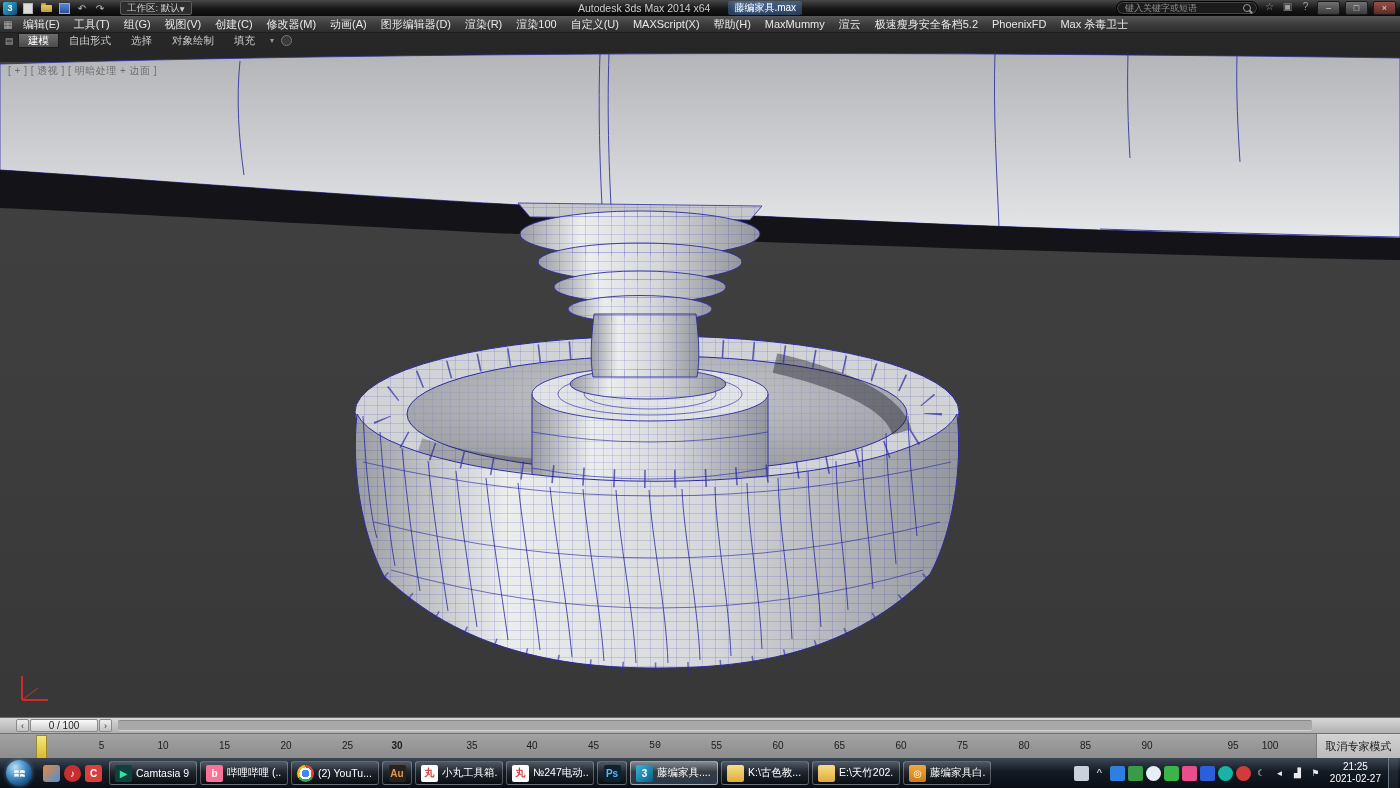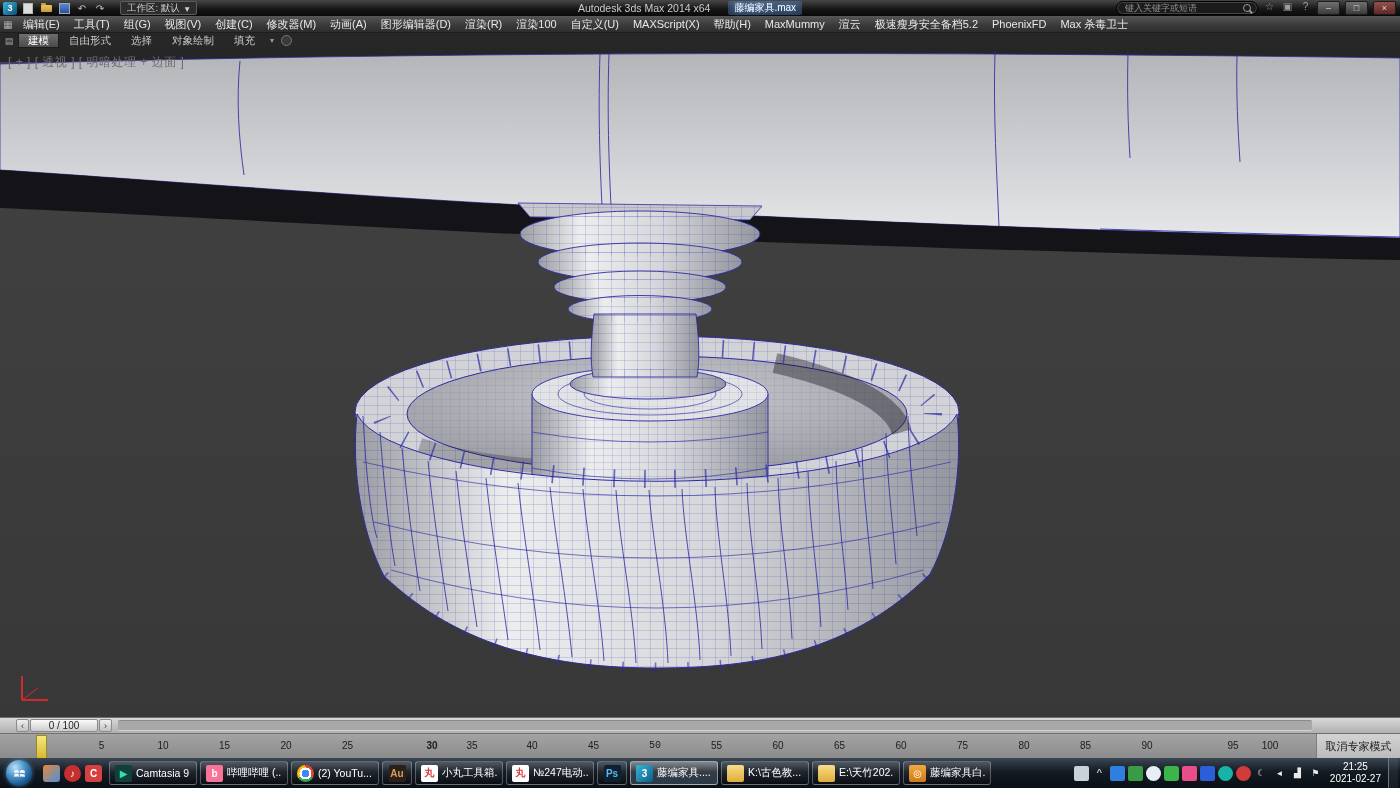--- a/index.html
+++ b/index.html
@@ -10,21 +10,21 @@
   .titlebar{position:absolute;top:0;left:0;right:0;height:16px;z-index:10;
     background:linear-gradient(#474747,#171717 55%,#090909);display:flex;align-items:center;color:#c8c8c8;font-size:10px}
   .tb-left{display:flex;align-items:center;gap:4px;padding-left:3px}
   .logo{width:14px;height:13px;border-radius:2px;background:linear-gradient(135deg,#3ab6d8,#0d4c78);
     color:#fff;font-size:9px;font-weight:bold;display:flex;align-items:center;justify-content:center}
   .qicon{width:14px;height:12px;display:flex;align-items:center;justify-content:center;color:#bdbdbd;font-size:10px}
   .sq{width:8px;height:9px;border:1px solid #b5b5b5;background:#dcdcdc}
   .folder{width:11px;height:7px;background:linear-gradient(#e8c662,#c79c33);border-radius:1px;position:relative}
   .folder::before{content:"";position:absolute;top:-2px;left:0;width:5px;height:2px;background:#c79c33;border-radius:1px 1px 0 0}
   .save{width:9px;height:9px;background:linear-gradient(#5b87d8,#2c4f95);border:1px solid #9ab}
-  .ws{display:flex;align-items:center;gap:5px;margin-left:9px;padding:0 6px;height:12px;
+  .ws{display:flex;align-items:center;margin-left:9px;padding:0 6px;height:12px;
     background:#2d2d2d;border:1px solid #5c5c5c;color:#cfcfcf;font-size:9.5px;border-radius:2px}
   .tb-center{position:absolute;left:400px;right:420px;top:0;height:16px;display:flex;align-items:center;justify-content:center;gap:18px}
   .tb-title{color:#cdcdcd;font-size:10.5px;white-space:nowrap}
   .tb-file{color:#fff;font-size:10px;background:rgba(86,136,205,.38);padding:0 6px;border-radius:2px;
     text-shadow:0 0 6px #6fb0ff;white-space:nowrap}
   .tb-right{margin-left:auto;display:flex;gap:5px;padding-right:4px}
   .searchbox{display:flex;align-items:center;background:#1b1b1b;border:1px solid #000;box-shadow:inset 0 0 0 1px #454545;
     border-radius:8px;height:12px;padding:0 6px;width:128px}
   .searchbox input{flex:1;background:transparent;border:none;outline:none;color:#bbb;font-size:9px;font-family:inherit;min-width:0}
   .searchbox input::placeholder{color:#8f8f8f}
@@ -48,21 +48,21 @@
     align-items:stretch;color:#c9c9c9;font-size:10.5px;z-index:8}
   .rb-icon{width:18px;display:flex;align-items:center;justify-content:center;color:#a5a5a5;font-size:9px}
   .rb-tabs{display:flex}
   .ribbon-tab{padding:0 10px;display:flex;align-items:center;white-space:nowrap}
   .ribbon-tab.active{background:linear-gradient(#707070,#484848);color:#fff;box-shadow:inset 0 0 0 1px #1c1c1c}
   .rb-collapse{display:flex;align-items:center;color:#9a9a9a;font-size:8px;padding:0 5px}
   .rb-opt{width:9px;height:9px;border:1px solid #787878;border-radius:50%;background:#3a3a3a;align-self:center;margin-left:2px}
 
   
   .viewport{position:absolute;top:48px;left:0;width:1400px;height:669px;background:#3c3c3c}
-  .vp-label{position:absolute;top:6px;left:8px;color:#6e6e6e;font-size:12px;letter-spacing:.5px;cursor:default}
+  .vp-label{position:absolute;top:16px;left:8px;color:#6e6e6e;font-size:10px;letter-spacing:.5px;cursor:default}
 
   
   .timeslider{position:absolute;top:717px;left:0;right:0;height:16px;box-sizing:border-box;
     background:linear-gradient(#d8d8d8,#b0b0b0);display:flex;align-items:center;padding-left:16px;border-top:1px solid #6e6e6e}
   .ts-arrow{width:13px;height:13px;border-radius:2px;background:linear-gradient(#f0f0f0,#c1c1c1);
     border:1px solid #8a8a8a;display:flex;align-items:center;justify-content:center;font-size:9px;color:#333;box-sizing:border-box}
   .ts-handle{min-width:68px;height:13px;margin:0 1px;border-radius:2px;background:linear-gradient(#fbfbfb,#cccccc);
     border:1px solid #8a8a8a;display:flex;align-items:center;justify-content:center;font-size:10px;color:#222;box-sizing:border-box}
   .ts-track{flex:1;height:9px;margin:0 88px 0 6px;background:#a8a8a8;border-top:1px solid #8a8a8a;border-bottom:1px solid #d2d2d2;border-radius:2px}
   .trackbar{position:absolute;top:733px;left:0;right:0;height:25px;box-sizing:border-box;
@@ -300,21 +300,21 @@
 <div class="trackbar">
   <div class="frame-marker"></div>
   <div class="ticks">
 
   <span class="tick" style="left: 40px;">0</span>
       <span class="tick" style="left: 101.5px;">5</span>
       <span class="tick" style="left: 163px;">10</span>
       <span class="tick" style="left: 224.5px;">15</span>
       <span class="tick" style="left: 286px;">20</span>
       <span class="tick" style="left: 347.5px;">25</span>
-      <span class="tick" style="left: 432px; font-weight: bold;">30</span>
+      <span class="tick" style="left: 397px; font-weight: bold;">30</span>
       <span class="tick" style="left: 472px;">35</span>
       <span class="tick" style="left: 532px;">40</span>
       <span class="tick" style="left: 593.5px;">45</span>
       <span class="tick" style="left: 655px; font-family: Liberation Mono, monospace;">50</span>
       <span class="tick" style="left: 716.5px;">55</span>
       <span class="tick" style="left: 778px;">60</span>
       <span class="tick" style="left: 839.5px;">65</span>
       <span class="tick" style="left: 901px;">60</span>
       <span class="tick" style="left: 962.5px;">75</span>
       <span class="tick" style="left: 1024px;">80</span>

